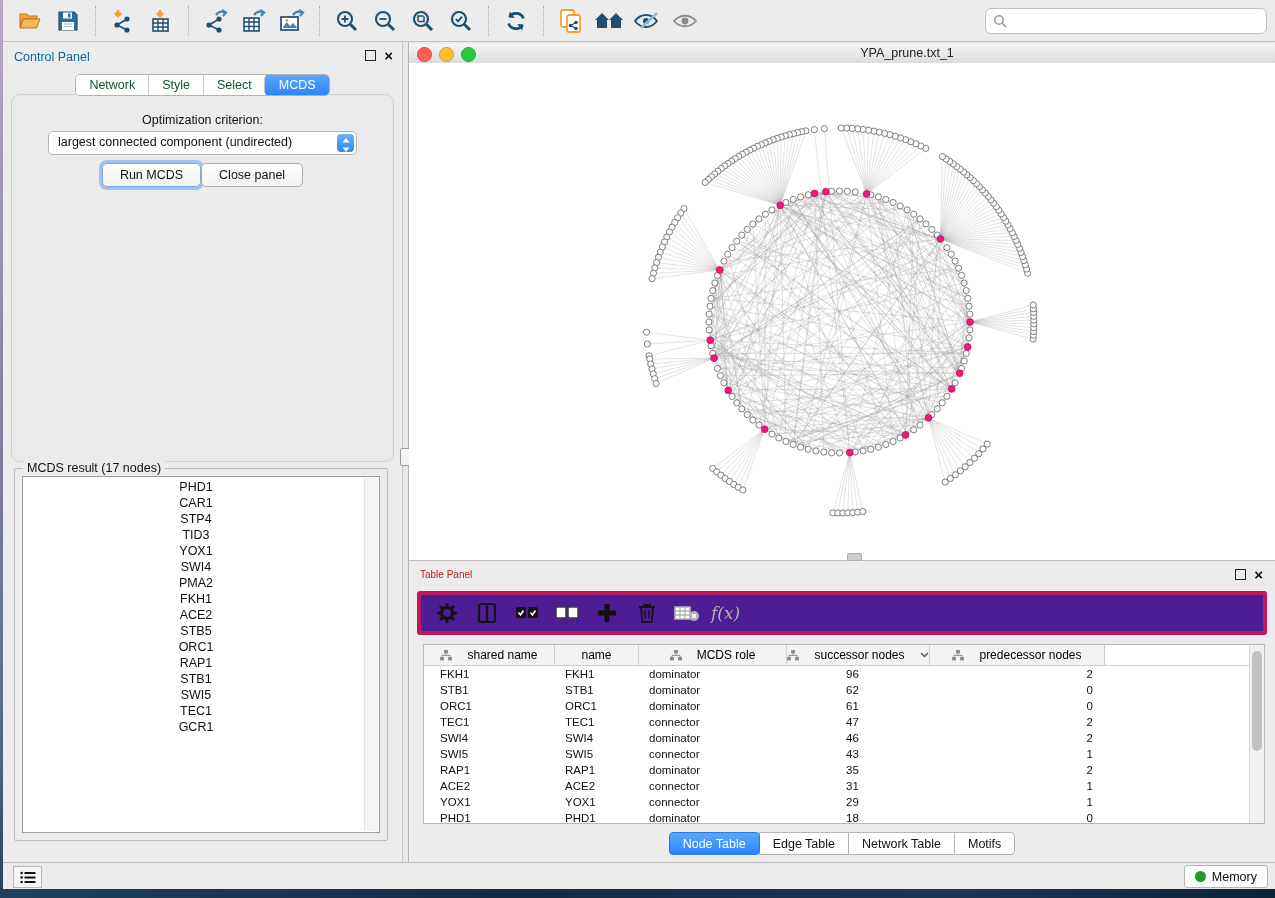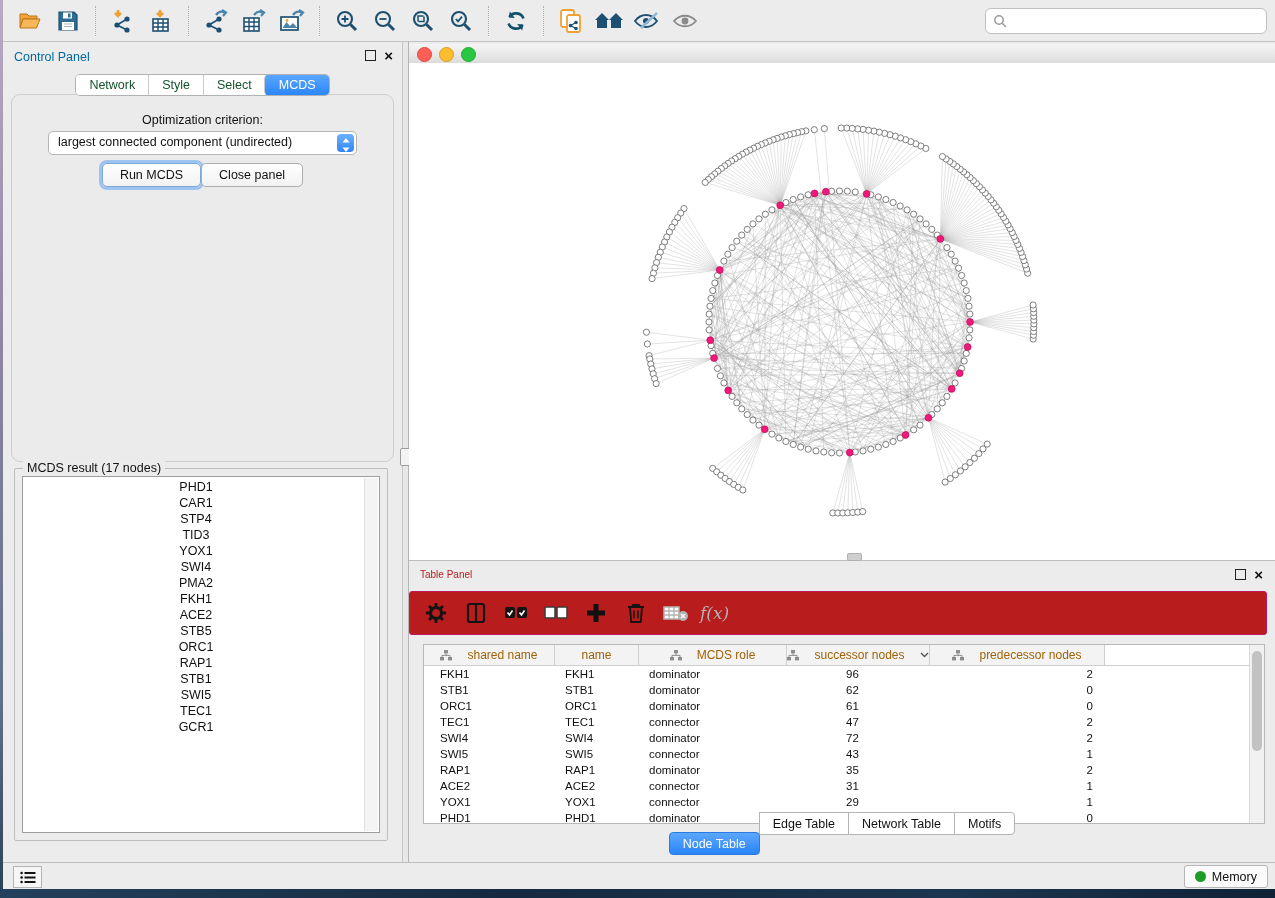--- a/index.html
+++ b/index.html
@@ -67,41 +67,41 @@
   .light.yellow{background:#febc2e;border:.5px solid #d89e24;}
   .light.green{background:#28c840;border:.5px solid #1eaa33;}
   .net-title{position:absolute;left:0;right:0;top:2px;text-align:center;font-size:12.5px;color:#222;padding-left:130px;}
   .net-canvas{position:absolute;top:19px;left:0;right:0;bottom:0;background:#fff;}
   .h-splitter-grip{position:absolute;left:438px;top:511px;width:13px;height:6px;background:#cfcfcf;border:1px solid #b0b0b0;border-radius:2px;z-index:5;}
 
   
   .table-panel{position:absolute;top:518px;left:0;right:0;bottom:0;background:#ececec;border-top:1px solid #bdbdbd;}
   .tp-title{position:absolute;left:11px;top:8px;font-size:10px;color:#b91c1c;}
   .tp-winicons{position:absolute;right:12px;top:8px;display:flex;gap:8px;align-items:center;}
-  .tp-toolbar{position:absolute;top:30px;left:0;right:8px;height:44px;background:#b91c1c;border:1px solid #be185d;
+  .tp-toolbar{position:absolute;top:30px;left:8px;right:8px;height:44px;background:#4c1d95;border:4px solid #be185d;
     border-radius:3px;display:flex;align-items:center;padding-left:8px;gap:4px;box-sizing:border-box;}
   .tpbtn{width:36px;height:34px;display:flex;align-items:center;justify-content:center;}
   .fx-label{font-family:"DejaVu Serif",serif;font-style:italic;font-size:17px;color:#b3b3b3;margin-left:2px;}
   .table-viewport{position:absolute;top:83px;left:14px;right:10px;bottom:38px;background:#fff;border:1px solid #b8b8b8;overflow:hidden;}
   .thead{display:flex;height:20px;border-bottom:1px solid #cfcfcf;}
   .th{background:#f3f3f3;border-right:1px solid #cfcfcf;display:flex;align-items:center;justify-content:center;
-    gap:15px;font-size:12px;color:#a16207;box-sizing:border-box;}
+    gap:15px;font-size:12px;color:#000000;box-sizing:border-box;}
   .c0{width:131px;} .c1{width:84px;} .c2{width:148px;} .c3{width:143px;} .c4{width:175px;}
   .t-row{display:flex;height:16px;align-items:center;font-size:11.5px;color:#111;}
   .td{box-sizing:border-box;overflow:hidden;white-space:nowrap;}
   .td.c0{padding-left:16px;} .td.c1{padding-left:10px;} .td.c2{padding-left:10px;}
   .td.c3{text-align:center;padding-right:12px;} .td.c4{text-align:right;padding-right:12px;}
   .tv-scroll{position:absolute;top:0;right:0;bottom:0;width:14px;background:#f1f1f1;border-left:1px solid #d8d8d8;}
   .tv-thumb{position:absolute;top:6px;right:2px;width:10px;height:100px;background:#c2c2c2;border-radius:6px;}
   .tp-tabs{position:absolute;left:0;right:0;bottom:7px;display:flex;justify-content:center;}
   .tp-tabs .tab{height:21px;padding:0 13px;display:flex;align-items:center;background:#fff;border:1px solid #b5b5b5;
     font-size:12.5px;color:#111;margin-left:-1px;}
   .tp-tabs .tab:first-child{border-radius:4px 0 0 4px;margin-left:0;}
   .tp-tabs .tab:last-child{border-radius:0 4px 4px 0;}
-  .tp-tabs .tab.active{background:linear-gradient(#5ba7fd,#2a85fa);color:#fff;border-color:#2a7be0;border-radius:4px;z-index:2;margin-top:20px;}
+  .tp-tabs .tab.active{background:linear-gradient(#5ba7fd,#2a85fa);color:#fff;border-color:#2a7be0;border-radius:4px;z-index:2;}
 
   
   .statusbar{position:absolute;left:0;right:0;top:862px;height:26px;background:#ececec;border-top:1px solid #bdbdbd;}
   .list-btn{position:absolute;left:10px;top:3px;width:27px;height:20px;background:#f6f6f6;border:1px solid #b5b5b5;
     display:flex;align-items:center;justify-content:center;}
   .memory-btn{position:absolute;right:7px;top:2px;height:21px;background:#fbfbfb;border:1px solid #b5b5b5;border-radius:3px;
     display:flex;align-items:center;gap:6px;padding:0 10px;font-size:12.5px;color:#111;}
   .mem-dot{width:11px;height:11px;border-radius:50%;background:#1f9c27;}
 </style>
 </head>
@@ -312,20 +312,21 @@
 
     <div class="right-pane">
 
       <div class="net-frame">
         <div class="net-titlebar">
           <div class="lights">
             <span class="light red"></span>
             <span class="light yellow"></span>
             <span class="light green"></span>
           </div>
+          <div class="net-title">YPA_prune.txt_1</div>
         </div>
         <div class="net-canvas">
           <svg id="net-svg" width="100%" height="100%" viewBox="0 0 869 497" preserveAspectRatio="none">
               <path d="M311.8 207.0L275.9 145.6M311.8 207.0L272.7 150.1M311.8 207.0L269.6 154.7M311.8 207.0L266.7 159.4M311.8 207.0L263.9 164.2M311.8 207.0L261.3 169.0M311.8 207.0L258.7 174.0M311.8 207.0L256.4 179.0M311.8 207.0L254.2 184.0M311.8 207.0L252.1 189.2M311.8 207.0L250.2 194.3M311.8 207.0L248.4 199.6M311.8 207.0L246.7 204.9M311.8 207.0L245.3 210.2M311.8 207.0L243.9 215.6M372.5 142.3L398.3 67.9M372.5 142.3L394.1 68.7M372.5 142.3L389.9 69.6M372.5 142.3L385.8 70.6M372.5 142.3L381.7 71.6M372.5 142.3L377.6 72.8M372.5 142.3L373.5 74.0M372.5 142.3L369.4 75.4M372.5 142.3L365.4 76.8M372.5 142.3L361.4 78.3M372.5 142.3L357.5 79.9M372.5 142.3L353.6 81.6M372.5 142.3L349.7 83.3M372.5 142.3L345.8 85.2M372.5 142.3L342.0 87.1M372.5 142.3L338.3 89.1M372.5 142.3L334.6 91.2M372.5 142.3L330.9 93.4M372.5 142.3L327.3 95.7M372.5 142.3L323.7 98.0M372.5 142.3L320.2 100.4M372.5 142.3L316.8 102.9M372.5 142.3L313.4 105.5M372.5 142.3L310.0 108.2M372.5 142.3L306.7 110.9M372.5 142.3L303.5 113.7M372.5 142.3L300.3 116.5M372.5 142.3L297.2 119.4M442.3 389.6L416.8 65.6M442.3 389.6L406.7 66.7M459.2 130.9L518.6 85.4M459.2 130.9L513.6 83.0M459.2 130.9L508.6 80.8M459.2 130.9L503.5 78.7M459.2 130.9L498.4 76.7M459.2 130.9L493.2 74.9M459.2 130.9L487.9 73.2M459.2 130.9L482.6 71.7M459.2 130.9L477.3 70.4M459.2 130.9L471.9 69.2M459.2 130.9L466.5 68.1M459.2 130.9L461.1 67.2M459.2 130.9L455.6 66.4M459.2 130.9L450.2 65.9M459.2 130.9L444.7 65.4M459.2 130.9L439.2 65.1M459.2 130.9L433.7 65.0M533.2 175.9L620.8 210.2M533.2 175.9L619.7 206.0M533.2 175.9L618.4 201.8M533.2 175.9L617.1 197.6M533.2 175.9L615.7 193.5M533.2 175.9L614.2 189.4M533.2 175.9L612.6 185.4M533.2 175.9L610.9 181.4M533.2 175.9L609.1 177.4M533.2 175.9L607.2 173.5M533.2 175.9L605.3 169.6M533.2 175.9L603.2 165.7M533.2 175.9L601.1 161.9M533.2 175.9L598.9 158.2M533.2 175.9L596.6 154.5M533.2 175.9L594.2 150.8M533.2 175.9L591.8 147.2M533.2 175.9L589.3 143.7M533.2 175.9L586.6 140.2M533.2 175.9L584.0 136.8M533.2 175.9L581.2 133.4M533.2 175.9L578.3 130.1M533.2 175.9L575.4 126.9M533.2 175.9L572.4 123.7M533.2 175.9L569.4 120.6M533.2 175.9L566.3 117.6M533.2 175.9L563.1 114.6M533.2 175.9L559.8 111.7M533.2 175.9L556.5 108.9M533.2 175.9L553.1 106.2M533.2 175.9L549.7 103.5M533.2 175.9L546.2 100.9M533.2 175.9L542.6 98.4M533.2 175.9L539.0 96.0M533.2 175.9L535.3 93.6M563.0 259.0L626.3 276.0M563.0 259.0L626.6 272.2M563.0 259.0L626.8 268.5M563.0 259.0L626.9 264.7M563.0 259.0L627.0 260.9M563.0 259.0L627.0 257.1M563.0 259.0L626.9 253.3M563.0 259.0L626.8 249.5M563.0 259.0L626.6 245.8M563.0 259.0L626.3 242.0M302.3 277.2L238.3 269.2M302.3 277.2L239.2 281.0M302.3 277.2L240.9 292.7M306.1 295.1L241.6 296.0M306.1 295.1L242.6 301.0M306.1 295.1L243.8 305.9M306.1 295.1L245.1 310.8M306.1 295.1L246.5 315.7M306.1 295.1L248.0 320.6M356.9 366.3L304.7 405.4M356.9 366.3L308.8 408.8M356.9 366.3L312.9 412.2M356.9 366.3L317.2 415.4M356.9 366.3L321.5 418.5M356.9 366.3L325.9 421.4M356.9 366.3L330.4 424.3M356.9 366.3L335.0 427.0M442.3 389.6L425.3 449.9M442.3 389.6L430.3 450.0M442.3 389.6L435.3 450.0M442.3 389.6L440.3 449.8M442.3 389.6L445.3 449.5M442.3 389.6L450.3 449.1M442.3 389.6L455.3 448.6M521.3 354.8L538.0 419.1M521.3 354.8L543.2 415.5M521.3 354.8L548.3 411.8M521.3 354.8L553.3 407.9M521.3 354.8L558.1 403.8M521.3 354.8L562.8 399.5M521.3 354.8L567.4 395.2M521.3 354.8L571.8 390.6M521.3 354.8L576.0 385.9M521.3 354.8L580.2 381.1M311.8 207.0L324.2 333.4M311.8 207.0L506.4 366.8M311.8 207.0L364.2 371.1M311.8 207.0L492.9 143.0M311.8 207.0L302.0 274.8M311.8 207.0L416.2 129.0M311.8 207.0L333.9 345.9M311.8 207.0L518.9 357.1M311.8 207.0L303.1 235.4M311.8 207.0L439.9 128.2M311.8 207.0L524.6 351.6M311.8 207.0L424.1 389.8M311.8 207.0L393.0 133.9M311.8 207.0L478.5 136.5M311.8 207.0L301.0 259.0M372.5 142.3L378.2 378.5M372.5 142.3L328.9 339.8M372.5 142.3L563.0 259.0M372.5 142.3L304.8 227.6M372.5 142.3L499.8 371.1M372.5 142.3L557.1 220.0M372.5 142.3L319.9 326.8M372.5 142.3L560.9 235.4M372.5 142.3L424.1 128.2M372.5 142.3L554.5 212.5M372.5 142.3L485.8 139.5M372.5 142.3L455.6 387.9M372.5 142.3L303.1 282.6M372.5 142.3L562.0 243.2M372.5 142.3L499.8 146.9M372.5 142.3L499.8 371.1M407.0 130.4L302.0 243.2M407.0 130.4L478.5 381.5M407.0 130.4L378.2 139.5M407.0 130.4L309.5 212.5M407.0 130.4L560.9 235.4M407.0 130.4L557.1 220.0M407.0 130.4L306.9 298.0M407.0 130.4L324.2 333.4M407.0 130.4L439.9 128.2M407.0 130.4L351.2 362.1M407.0 130.4L471.0 133.9M407.0 130.4L393.0 133.9M407.0 130.4L416.2 389.0M407.0 130.4L512.8 362.1M407.0 130.4L301.0 259.0M407.0 130.4L471.0 133.9M418.3 128.7L408.4 130.1M418.3 128.7L400.6 131.8M418.3 128.7L551.5 205.2M418.3 128.7L357.6 366.8M418.3 128.7L371.1 375.0M418.3 128.7L385.5 381.5M418.3 128.7L548.0 319.9M418.3 128.7L544.1 191.2M418.3 128.7L554.5 305.5M418.3 128.7L316.0 198.1M418.3 128.7L551.5 312.8M418.3 128.7L518.9 160.9M418.3 128.7L535.1 178.2M418.3 128.7L562.8 251.1M418.3 128.7L351.2 155.9M418.3 128.7L302.0 243.2M459.2 130.9L328.9 339.8M459.2 130.9L535.1 339.8M459.2 130.9L548.0 198.1M459.2 130.9L400.6 386.2M459.2 130.9L551.5 312.8M459.2 130.9L416.2 129.0M459.2 130.9L393.0 384.1M459.2 130.9L492.9 143.0M459.2 130.9L302.0 274.8M459.2 130.9L485.8 378.5M459.2 130.9L530.1 172.1M459.2 130.9L562.8 266.9M459.2 130.9L309.5 305.5M459.2 130.9L544.1 326.8M459.2 130.9L312.5 205.2M459.2 130.9L316.0 319.9M533.2 175.9L364.2 146.9M533.2 175.9L324.2 333.4M533.2 175.9L378.2 139.5M533.2 175.9L408.4 387.9M533.2 175.9L400.6 131.8M533.2 175.9L309.5 212.5M533.2 175.9L499.8 371.1M533.2 175.9L385.5 381.5M533.2 175.9L562.8 266.9M533.2 175.9L530.1 345.9M533.2 175.9L316.0 198.1M533.2 175.9L304.8 290.4M533.2 175.9L400.6 131.8M533.2 175.9L539.8 184.6M533.2 175.9L385.5 381.5M533.2 175.9L385.5 136.5M563.0 259.0L455.6 387.9M563.0 259.0L539.8 333.4M563.0 259.0L544.1 191.2M563.0 259.0L303.1 235.4M563.0 259.0L485.8 378.5M563.0 259.0L524.6 166.4M563.0 259.0L560.9 282.6M563.0 259.0L492.9 143.0M563.0 259.0L393.0 384.1M563.0 259.0L385.5 381.5M563.0 259.0L455.6 130.1M563.0 259.0L324.2 184.6M563.0 259.0L506.4 151.2M563.0 259.0L357.6 366.8M563.0 259.0L371.1 143.0M563.0 259.0L471.0 133.9M560.6 284.0L339.4 351.6M560.6 284.0L530.1 345.9M560.6 284.0L378.2 139.5M560.6 284.0L463.4 386.2M560.6 284.0L333.9 172.1M560.6 284.0L524.6 166.4M560.6 284.0L512.8 362.1M560.6 284.0L345.1 160.9M560.6 284.0L563.0 259.0M560.6 284.0L416.2 389.0M560.6 284.0L345.1 357.1M560.6 284.0L524.6 351.6M560.6 284.0L539.8 333.4M560.6 284.0L471.0 133.9M560.6 284.0L324.2 333.4M560.6 284.0L302.0 243.2M552.6 310.2L485.8 139.5M552.6 310.2L559.2 227.6M552.6 310.2L393.0 384.1M552.6 310.2L393.0 384.1M552.6 310.2L400.6 131.8M552.6 310.2L416.2 129.0M552.6 310.2L364.2 146.9M552.6 310.2L560.9 235.4M552.6 310.2L463.4 131.8M552.6 310.2L562.8 266.9M552.6 310.2L312.5 312.8M552.6 310.2L562.0 274.8M552.6 310.2L499.8 146.9M552.6 310.2L499.8 146.9M552.6 310.2L309.5 305.5M552.6 310.2L400.6 131.8M544.6 325.9L328.9 178.2M544.6 325.9L312.5 205.2M544.6 325.9L319.9 191.2M544.6 325.9L378.2 378.5M544.6 325.9L328.9 178.2M544.6 325.9L371.1 143.0M544.6 325.9L535.1 339.8M544.6 325.9L371.1 143.0M544.6 325.9L301.2 251.1M544.6 325.9L328.9 339.8M544.6 325.9L304.8 290.4M544.6 325.9L319.9 326.8M544.6 325.9L447.8 129.0M544.6 325.9L378.2 139.5M544.6 325.9L393.0 133.9M544.6 325.9L378.2 139.5M521.3 354.8L364.2 371.1M521.3 354.8L463.4 131.8M521.3 354.8L499.8 146.9M521.3 354.8L385.5 381.5M521.3 354.8L385.5 136.5M521.3 354.8L530.1 172.1M521.3 354.8L385.5 136.5M521.3 354.8L559.2 227.6M521.3 354.8L316.0 319.9M521.3 354.8L471.0 133.9M521.3 354.8L302.0 243.2M521.3 354.8L339.4 166.4M521.3 354.8L400.6 386.2M521.3 354.8L539.8 333.4M521.3 354.8L478.5 381.5M521.3 354.8L312.5 205.2M498.3 372.0L506.4 151.2M498.3 372.0L518.9 357.1M498.3 372.0L302.0 274.8M498.3 372.0L535.1 339.8M498.3 372.0L309.5 212.5M498.3 372.0L512.8 155.9M498.3 372.0L333.9 345.9M498.3 372.0L471.0 384.1M498.3 372.0L471.0 133.9M498.3 372.0L333.9 172.1M498.3 372.0L304.8 290.4M498.3 372.0L562.0 274.8M498.3 372.0L301.2 251.1M498.3 372.0L512.8 362.1M442.3 389.6L424.1 389.8M442.3 389.6L557.1 220.0M442.3 389.6L551.5 205.2M442.3 389.6L499.8 146.9M442.3 389.6L301.0 259.0M442.3 389.6L371.1 375.0M442.3 389.6L562.8 266.9M442.3 389.6L478.5 381.5M442.3 389.6L339.4 351.6M442.3 389.6L499.8 371.1M442.3 389.6L506.4 366.8M442.3 389.6L324.2 333.4M442.3 389.6L357.6 151.2M442.3 389.6L309.5 212.5M442.3 389.6L524.6 351.6M356.9 366.3L371.1 375.0M356.9 366.3L357.6 151.2M356.9 366.3L551.5 312.8M356.9 366.3L339.4 351.6M356.9 366.3L371.1 143.0M356.9 366.3L499.8 371.1M356.9 366.3L512.8 155.9M356.9 366.3L345.1 160.9M356.9 366.3L562.0 243.2M356.9 366.3L548.0 198.1M356.9 366.3L408.4 387.9M356.9 366.3L557.1 298.0M356.9 366.3L524.6 351.6M356.9 366.3L304.8 227.6M356.9 366.3L393.0 384.1M320.3 327.4L512.8 155.9M320.3 327.4L416.2 129.0M320.3 327.4L518.9 160.9M320.3 327.4L559.2 227.6M320.3 327.4L400.6 131.8M320.3 327.4L312.5 205.2M320.3 327.4L312.5 312.8M320.3 327.4L400.6 386.2M320.3 327.4L463.4 386.2M320.3 327.4L455.6 387.9M320.3 327.4L478.5 136.5M320.3 327.4L364.2 371.1M320.3 327.4L301.2 266.9M320.3 327.4L309.5 212.5M320.3 327.4L304.8 227.6M320.3 327.4L306.9 220.0M306.1 295.1L316.0 198.1M306.1 295.1L371.1 143.0M306.1 295.1L393.0 133.9M306.1 295.1L512.8 155.9M306.1 295.1L301.0 259.0M306.1 295.1L424.1 128.2M306.1 295.1L303.1 282.6M306.1 295.1L351.2 362.1M306.1 295.1L312.5 205.2M306.1 295.1L518.9 160.9M306.1 295.1L563.0 259.0M306.1 295.1L512.8 155.9M306.1 295.1L554.5 305.5M306.1 295.1L551.5 205.2M306.1 295.1L518.9 357.1M302.3 277.2L316.0 198.1M302.3 277.2L301.0 259.0M302.3 277.2L539.8 184.6M302.3 277.2L485.8 378.5M302.3 277.2L557.1 220.0M302.3 277.2L345.1 160.9M302.3 277.2L455.6 130.1M302.3 277.2L393.0 384.1M302.3 277.2L309.5 305.5M302.3 277.2L544.1 191.2M302.3 277.2L559.2 290.4M302.3 277.2L432.0 390.0M302.3 277.2L357.6 366.8M302.3 277.2L463.4 386.2M302.3 277.2L306.9 298.0M302.3 277.2L471.0 384.1M302.0 274.8L492.9 143.0M554.5 212.5L424.1 128.2M309.5 305.5L560.9 282.6M562.0 243.2L328.9 178.2M364.2 146.9L408.4 130.1M492.9 375.0L303.1 282.6M471.0 133.9L554.5 305.5M557.1 298.0L424.1 128.2M301.2 266.9L512.8 362.1M551.5 312.8L378.2 378.5M312.5 312.8L478.5 381.5M385.5 136.5L301.2 251.1M432.0 390.0L306.9 298.0M378.2 378.5L306.9 298.0M304.8 290.4L559.2 290.4M562.0 274.8L439.9 389.8M385.5 136.5L339.4 351.6M364.2 371.1L512.8 362.1M333.9 172.1L524.6 351.6M385.5 136.5L524.6 351.6M324.2 184.6L364.2 146.9M303.1 282.6L499.8 371.1M333.9 345.9L518.9 357.1M378.2 378.5L512.8 155.9M408.4 130.1L557.1 298.0M302.0 243.2L416.2 129.0M339.4 351.6L447.8 389.0M485.8 139.5L506.4 366.8M535.1 339.8L304.8 290.4M303.1 235.4L551.5 205.2M301.2 251.1L530.1 345.9M371.1 375.0L319.9 191.2M309.5 212.5L333.9 345.9M400.6 386.2L301.2 266.9M559.2 227.6L499.8 146.9M339.4 166.4L492.9 375.0M499.8 371.1L378.2 378.5M548.0 198.1L560.9 235.4M416.2 129.0L385.5 381.5M416.2 129.0L512.8 362.1M339.4 351.6L539.8 333.4M530.1 345.9L364.2 146.9M539.8 184.6L339.4 351.6M447.8 129.0L303.1 235.4M400.6 386.2L301.2 266.9M302.0 243.2L319.9 326.8M535.1 178.2L455.6 387.9M378.2 378.5L544.1 326.8M530.1 172.1L554.5 212.5M560.9 235.4L364.2 146.9" fill="none" stroke="#9a9a9a" stroke-width="0.55" stroke-opacity="0.5"></path>
               <circle cx="562.8" cy="251.1" r="3.1" fill="#ffffff" stroke="#5f5f5f" stroke-width="0.8"></circle>
               <circle cx="562.0" cy="243.2" r="3.1" fill="#ffffff" stroke="#5f5f5f" stroke-width="0.8"></circle>
               <circle cx="560.9" cy="235.4" r="3.1" fill="#ffffff" stroke="#5f5f5f" stroke-width="0.8"></circle>
               <circle cx="559.2" cy="227.6" r="3.1" fill="#ffffff" stroke="#5f5f5f" stroke-width="0.8"></circle>
               <circle cx="557.1" cy="220.0" r="3.1" fill="#ffffff" stroke="#5f5f5f" stroke-width="0.8"></circle>
               <circle cx="554.5" cy="212.5" r="3.1" fill="#ffffff" stroke="#5f5f5f" stroke-width="0.8"></circle>
@@ -717,21 +718,21 @@
                 <div class="td c0">TEC1</div>
                 <div class="td c1">TEC1</div>
                 <div class="td c2">connector</div>
                 <div class="td c3">47</div>
                 <div class="td c4">2</div>
               </div>
               <div class="t-row">
                 <div class="td c0">SWI4</div>
                 <div class="td c1">SWI4</div>
                 <div class="td c2">dominator</div>
-                <div class="td c3">72</div>
+                <div class="td c3">46</div>
                 <div class="td c4">2</div>
               </div>
               <div class="t-row">
                 <div class="td c0">SWI5</div>
                 <div class="td c1">SWI5</div>
                 <div class="td c2">connector</div>
                 <div class="td c3">43</div>
                 <div class="td c4">1</div>
               </div>
               <div class="t-row">

